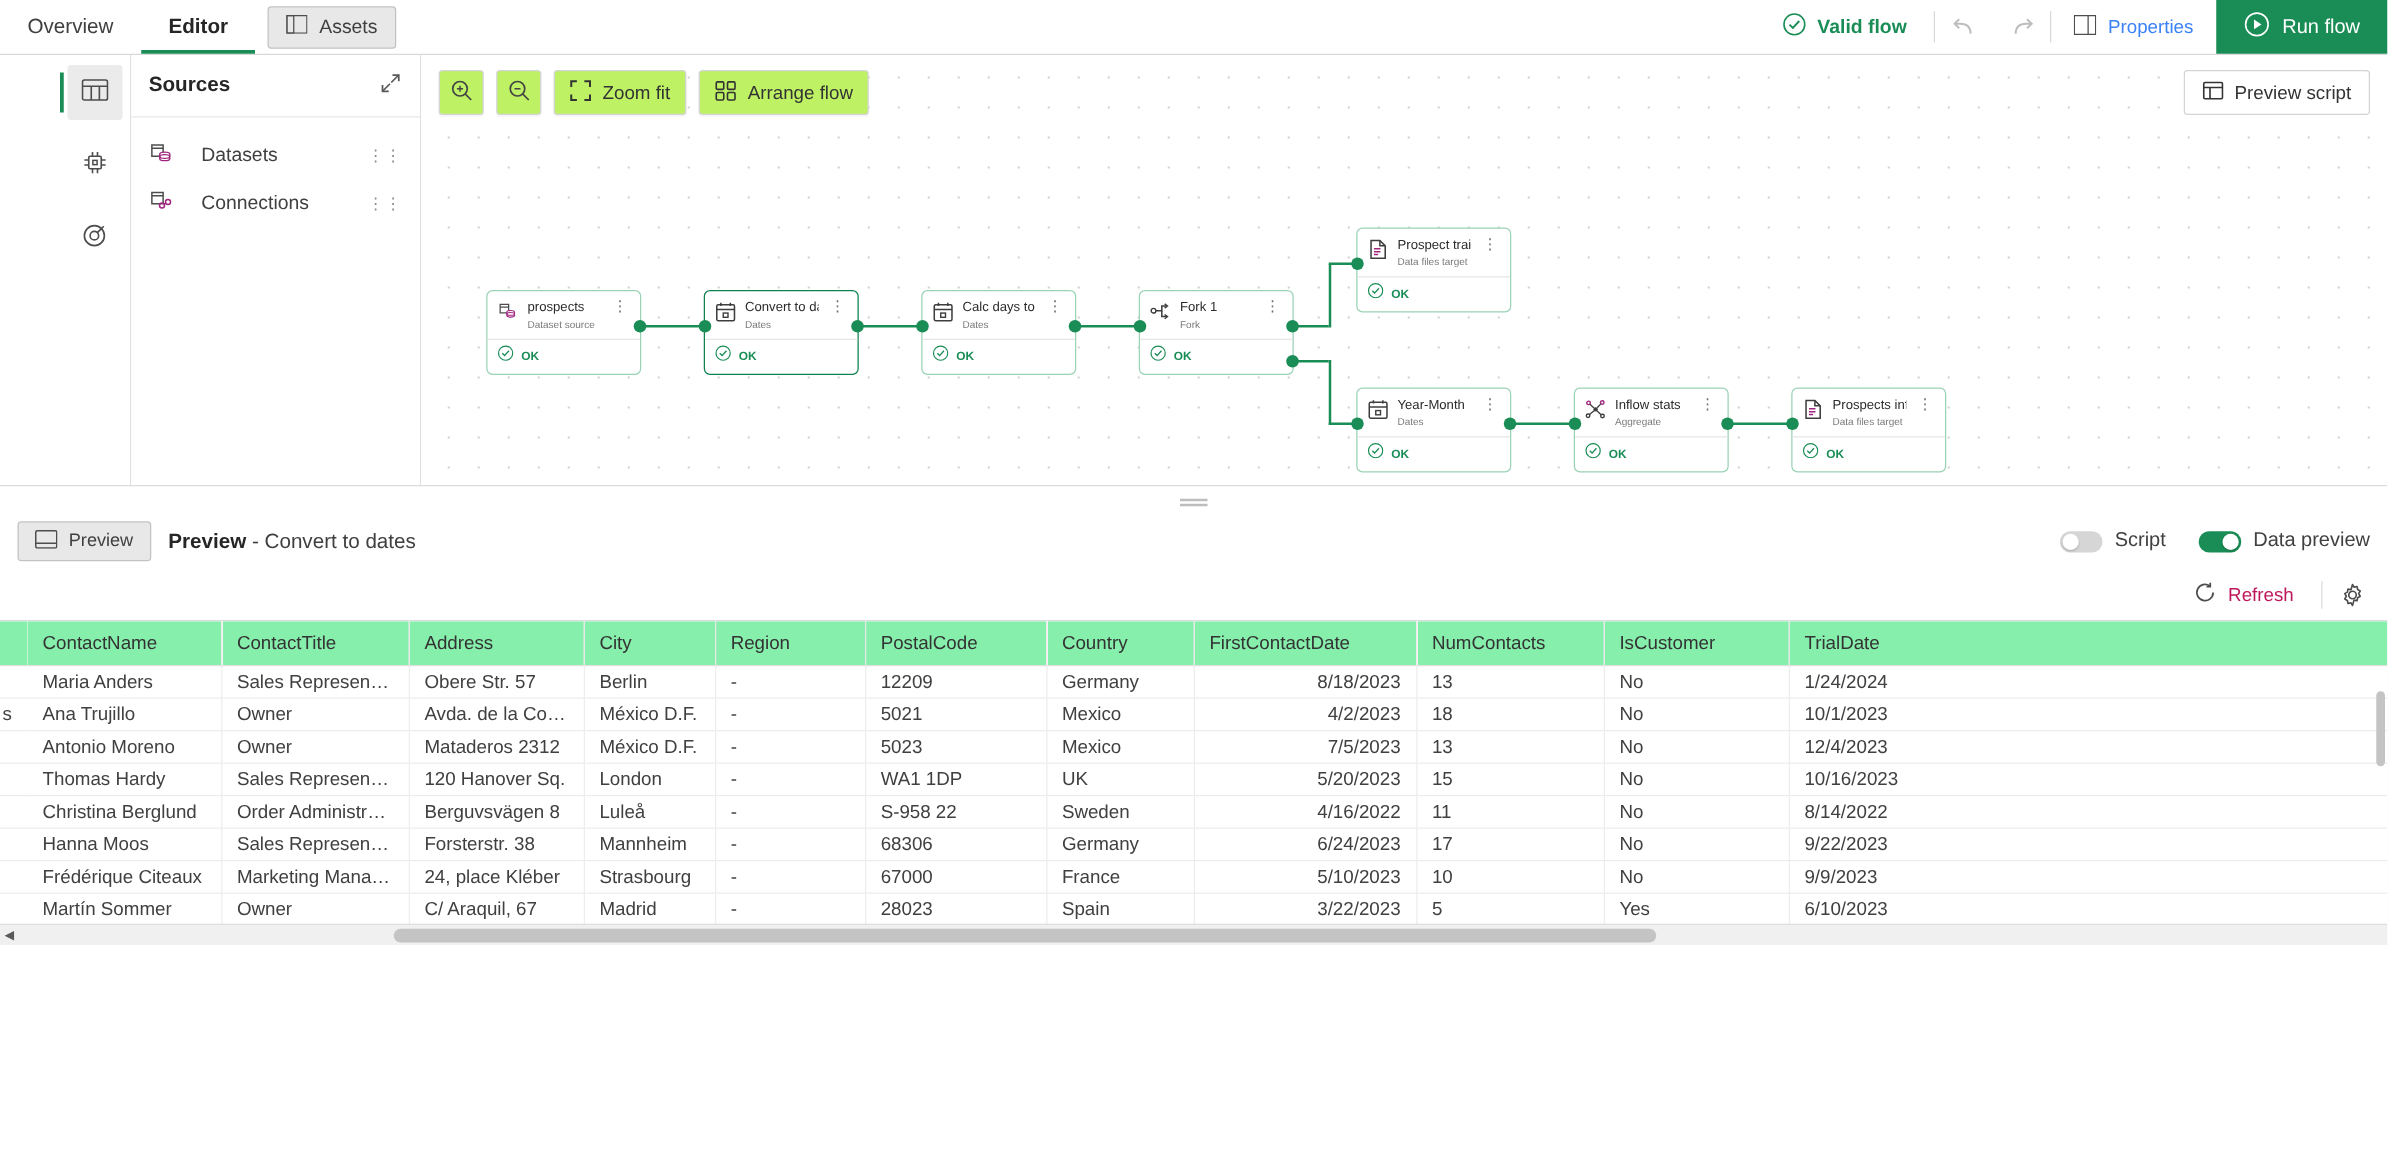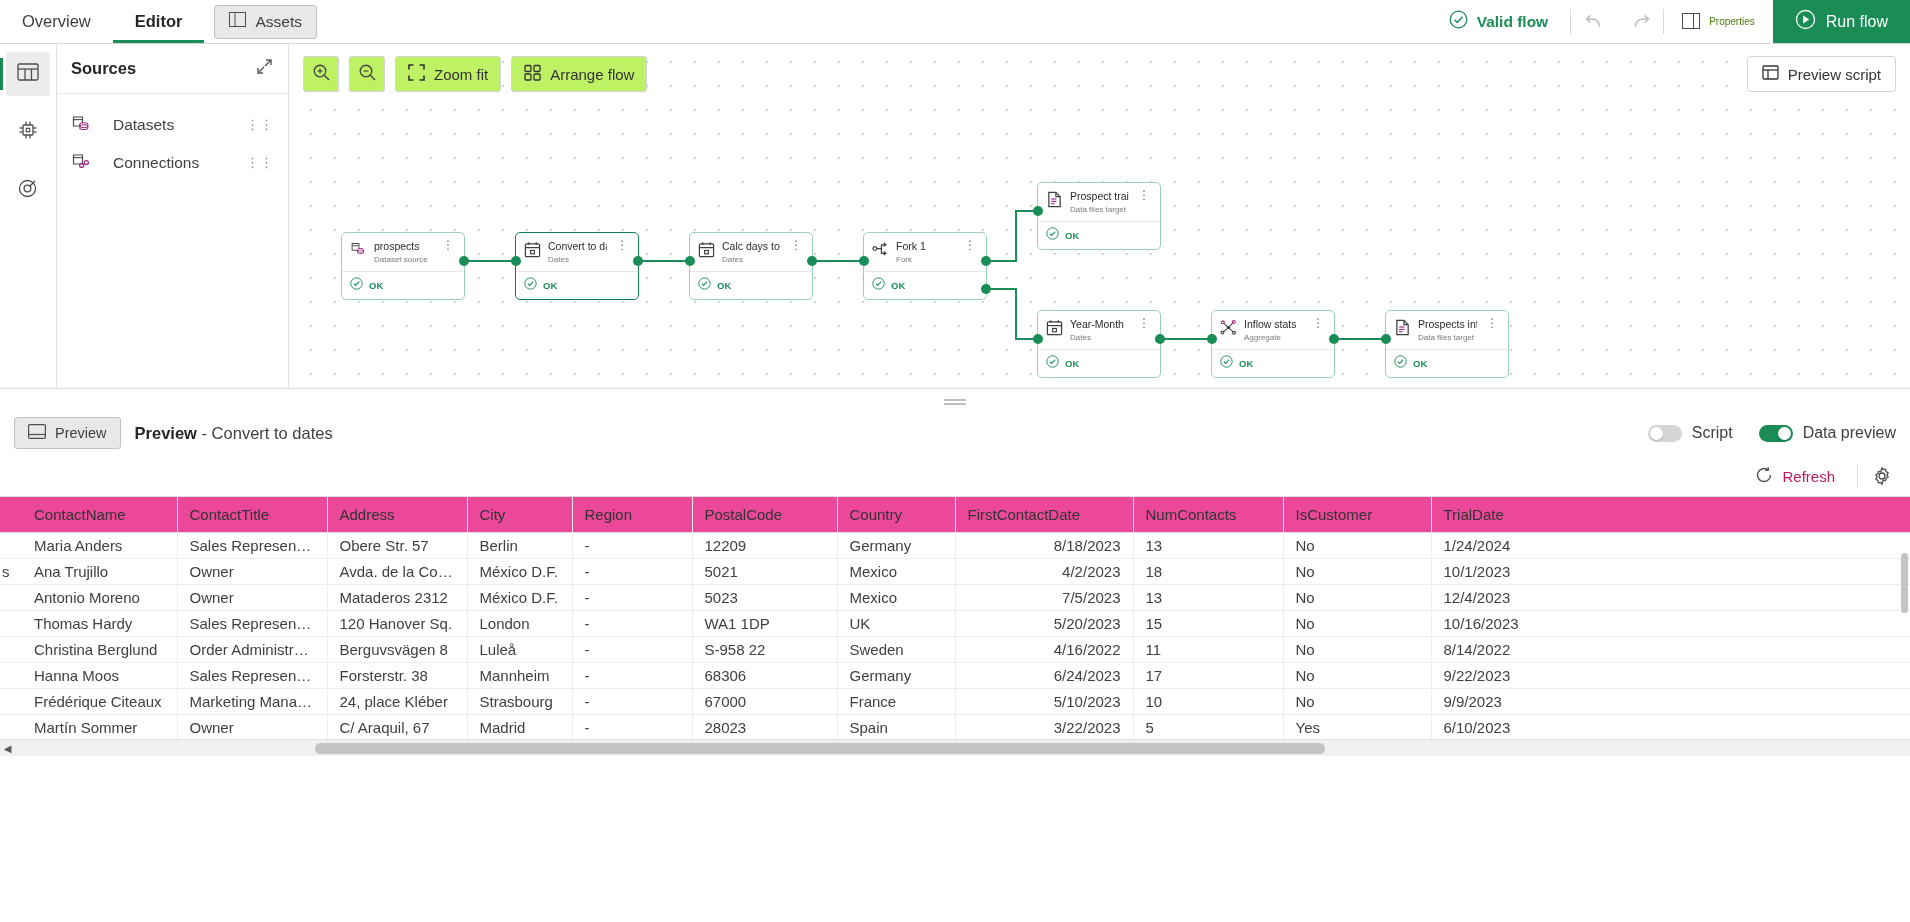--- a/index.html
+++ b/index.html
@@ -64,35 +64,35 @@
   .vsep { width: 1px; background: #d9d9d9; margin: 9px 0; }
   .icon-btn {
     width: 46px;
     display: flex; align-items: center; justify-content: center;
     cursor: pointer;
     color: #b0b0b0;
   }
   .props-btn {
     display: flex; align-items: center; gap: 9px;
     padding: 0 18px;
-    font-size: 10px;
-    color: #4d7c0f;
+    font-size: 15px;
+    color: #3b82f6;
     cursor: pointer;
   }
   .run-flow {
     display: flex; align-items: center; gap: 10px;
     padding: 0 22px;
     background: #1a8d56;
     color: #ffffff;
     font-size: 16px;
     cursor: pointer;
   }
 
   
-  .main { display: flex; height: 344px; }
+  .main { display: flex; height: 344px; margin-left: 48px; }
 
   .railbar {
     width: 57px;
     background: #ffffff;
     border-right: 1px solid #e0e0e0;
     padding-top: 8px;
     display: flex; flex-direction: column; align-items: center;
   }
   .rail-item {
     width: 44px; height: 44px;
@@ -265,21 +265,21 @@
   
   .table-area {
     position: relative;
     border-top: 1px solid #dcdcdc;
     background: #ffffff;
     height: 260px;
     overflow: hidden;
   }
   table.dt { border-collapse: collapse; width: 1910px; table-layout: fixed; }
   table.dt th {
-    background: #ec4899;
+    background: #86efac;
     border-bottom: 1px solid #e0e0e0;
     border-right: 1px solid #e8e8e8;
     text-align: left;
     font-size: 15px;
     font-weight: normal;
     color: #333;
     padding: 9px 12px;
     height: 34px;
     white-space: nowrap;
     overflow: hidden;

